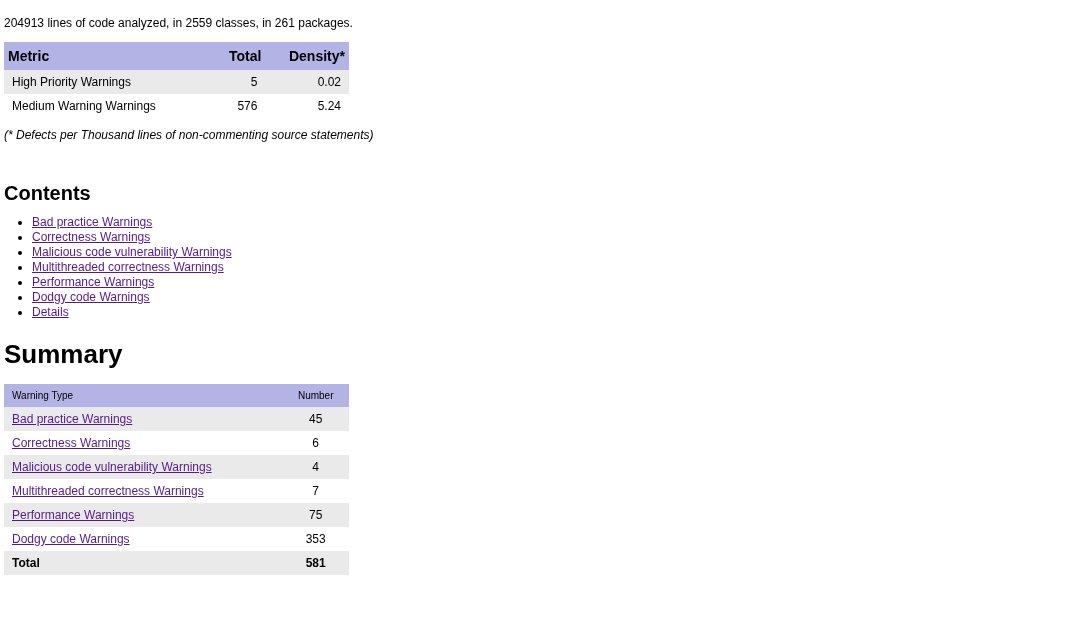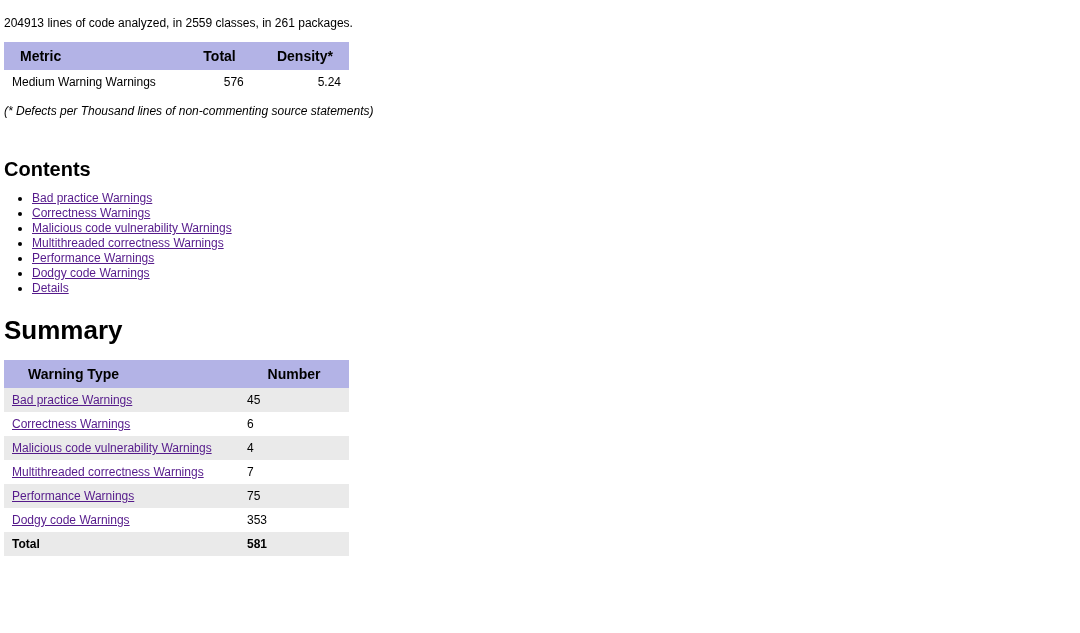--- a/index.html
+++ b/index.html
@@ -15,21 +15,21 @@
       font-size: 12px;
     }
     table.metrics {
       border-collapse: collapse;
       width: 345px;
       margin-bottom: 10px;
     }
     table.metrics th {
       background: #b3b3e6;
       font-weight: bold;
-      padding: 6px 16px;
+      padding: 6px 4px;
       font-size: 14px;
     }
     table.metrics th.left { text-align: left; }
     table.metrics th.right { text-align: right; }
     table.metrics td {
       padding: 5px 8px;
       font-size: 12px;
     }
     table.metrics td.left { text-align: left; }
     table.metrics td.right { text-align: right; }
@@ -61,50 +61,55 @@
       font-size: 26px;
       font-weight: bold;
       margin: 18px 0 14px 0;
     }
     table.summary {
       border-collapse: collapse;
       width: 345px;
     }
     table.summary th {
       background: #b3b3e6;
-      font-weight: bold;
-      padding: 6px 24px;
-      font-size: 14px;
+      font-weight: normal;
+      padding: 6px 8px;
+      font-size: 10px;
     }
     table.summary th.left { text-align: left; }
     table.summary th.right { text-align: center; }
     table.summary td {
       padding: 5px 8px;
       font-size: 12px;
     }
     table.summary td.left { text-align: left; }
-    table.summary td.right { text-align: left; }
+    table.summary td.right { text-align: center; }
     table.summary tr.odd td { background: #eaeaea; }
     table.summary tr.total td { font-weight: bold; background: #eaeaea; }
     table.summary a {
       color: #551A8B;
       text-decoration: underline;
     }
   </style>
 </head>
 <body>
 
 <div class="intro-line">204913 lines of code analyzed, in 2559 classes, in 261 packages.</div>
 
 <table class="metrics">
   <tbody>
       <tr>
     <th class="left">Metric</th>
     <th class="right">Total</th>
     <th class="right">Density*</th>
+  </tr>
+  <tr class="odd">
+    <td class="left">High Priority Warnings</td>
+    <td class="right">5</td>
+    <td class="right">0.02</td>
   </tr>
   <tr>
     <td class="left">Medium Warning Warnings</td>
     <td class="right">576</td>
     <td class="right">5.24</td>
   </tr>
 </tbody>
   </table>
 
 <div class="footnote">(* Defects per Thousand lines of non-commenting source statements)</div>

